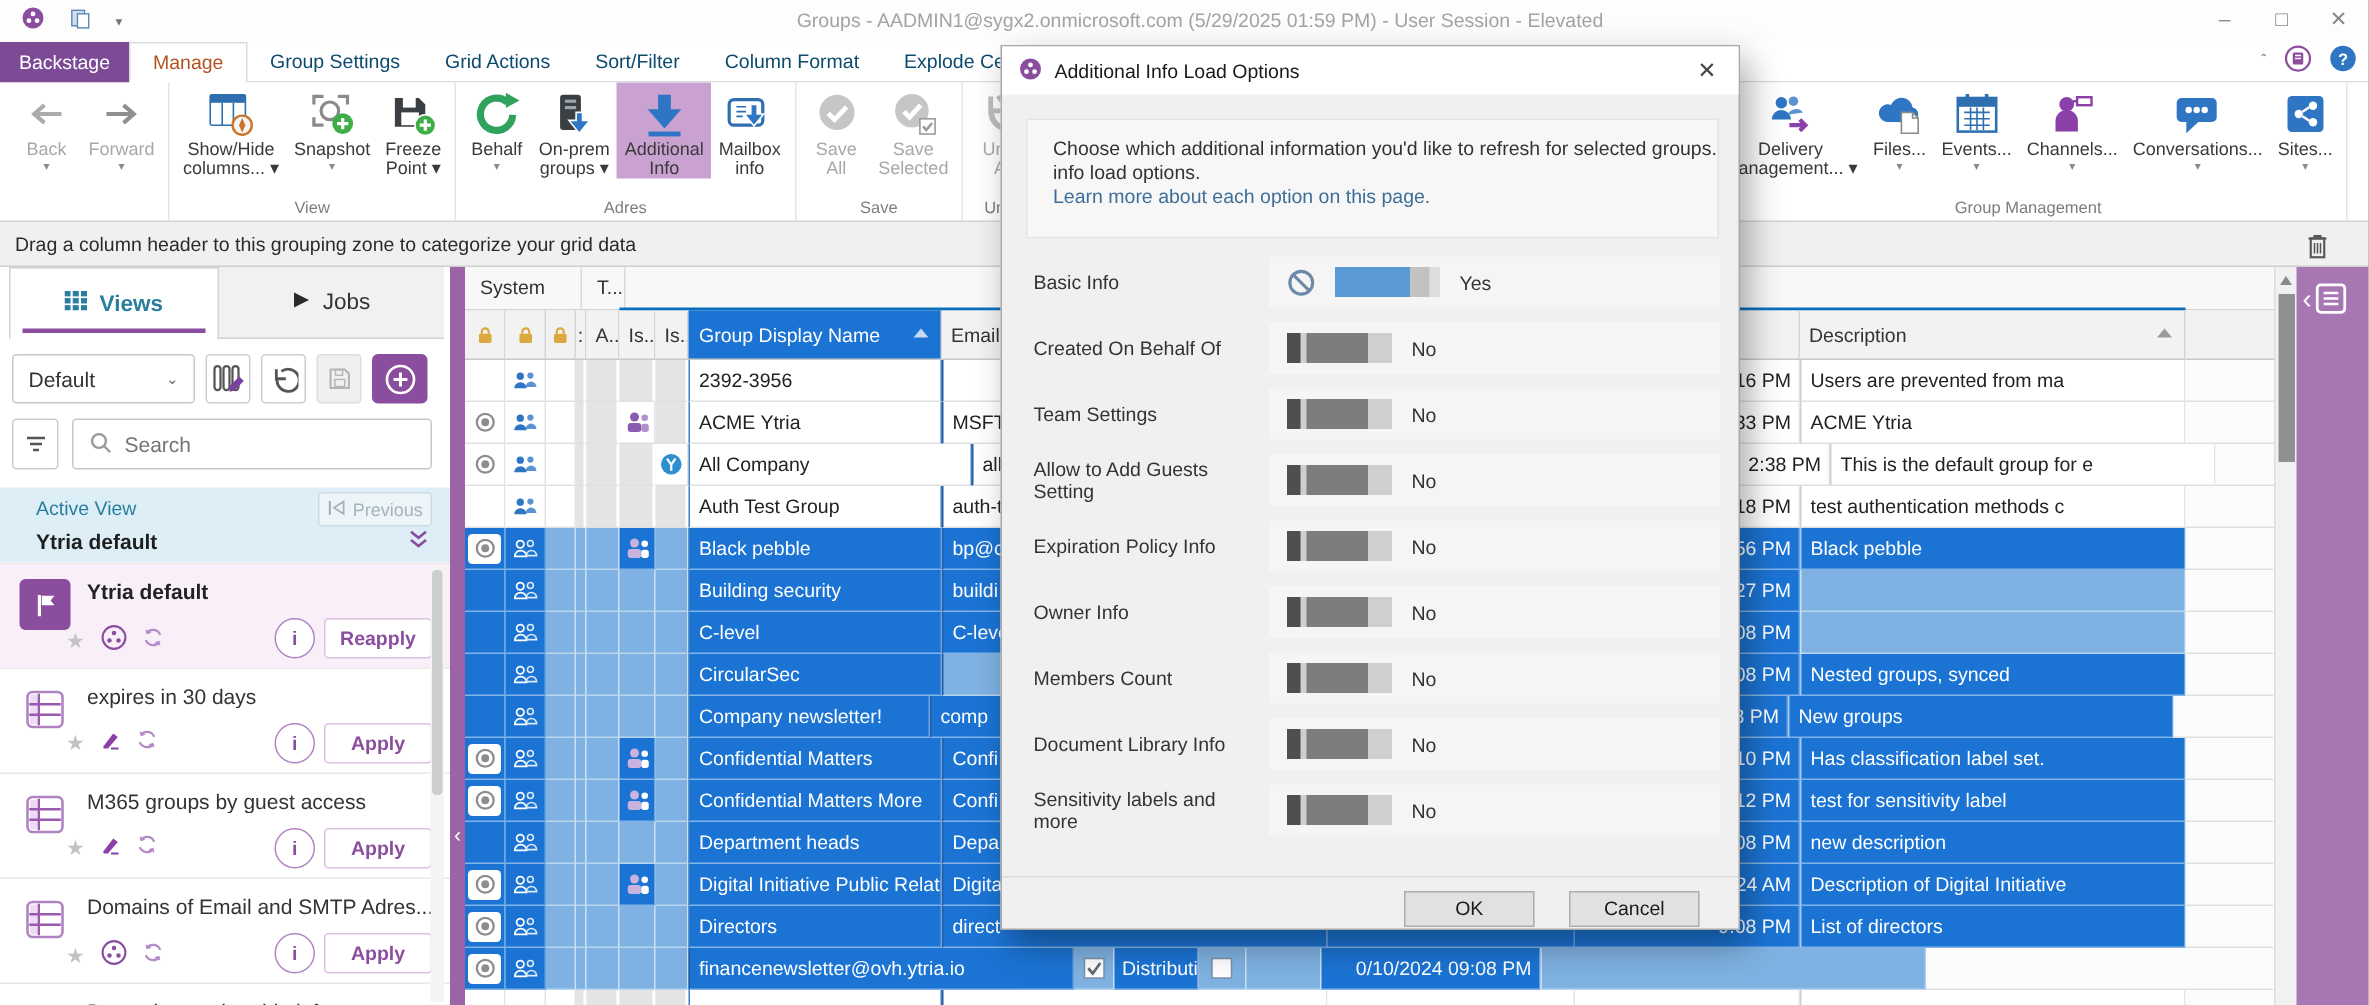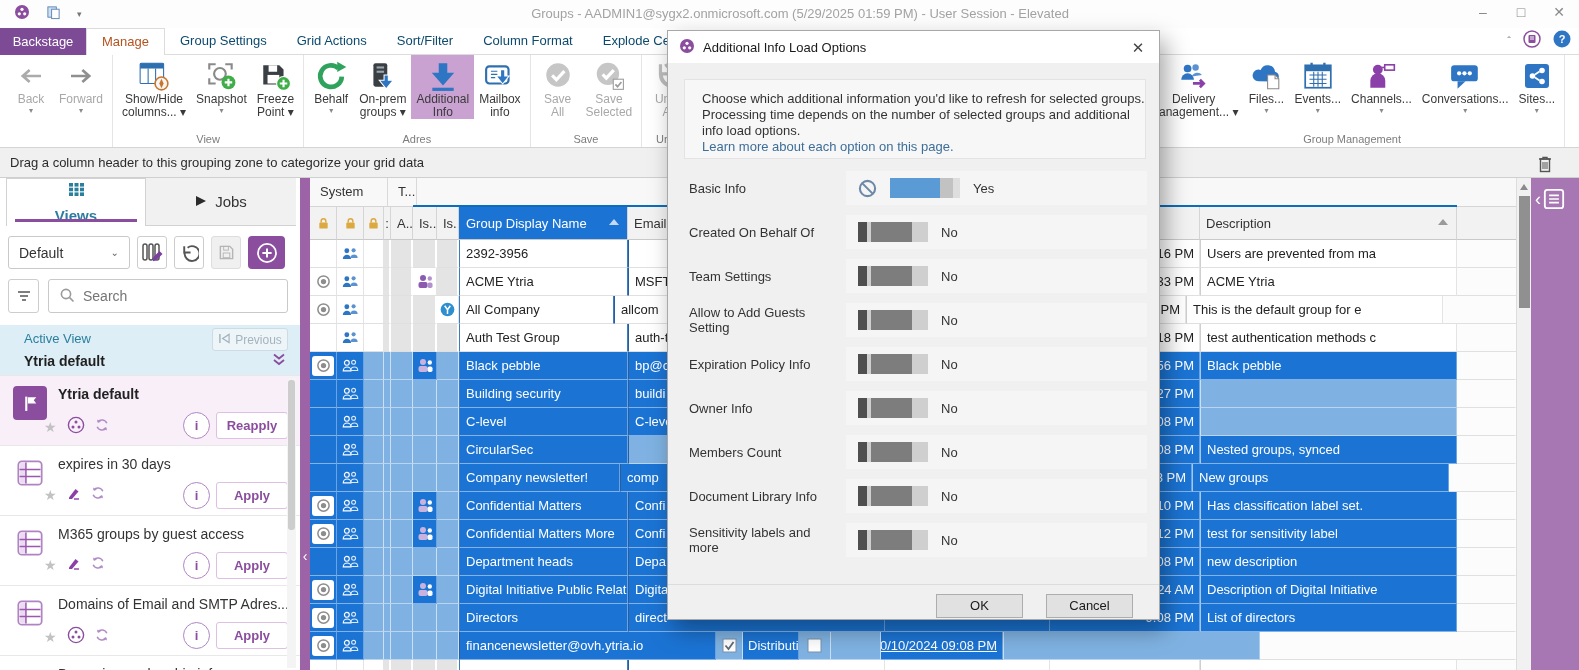--- a/index.html
+++ b/index.html
@@ -41,21 +41,21 @@
   .rbtn.highlight { background:#c9a2d2; }
   .rarrow { font-size:8px; color:#8a8a8a; line-height:9px; }
 
   
   #groupbar { left:0; top:148px; width:1579px; height:30px; background:#f0f0f0; border-bottom:1px solid #cfcfcf; line-height:29px; padding-left:10px; color:#2b2b2b; }
   #groupbar-icon { position:absolute; left:1537px; top:155px; }
 
   
   #sidebar { left:0; top:178px; width:300px; height:492px; background:#fff; overflow:hidden; }
   .sbtab { position:absolute; top:0; height:48px; display:flex; align-items:center; justify-content:center; gap:8px; font-size:15px; }
-  #tab-views { left:6px; width:140px; background:#fff; border:1px solid #d2d2d2; border-bottom:none; color:#2a7f9e; font-weight:bold;flex-direction:column; }
+  #tab-views { left:6px; width:140px; background:#fff; border:1px solid #d2d2d2; border-bottom:none; color:#2a7f9e; font-weight:bold; }
   #tab-views::after { content:""; position:absolute; left:8px; right:8px; bottom:4px; height:3px; background:#8b4d9e; }
   #tab-jobs { left:146px; width:150px; background:#f1f1f1; border-bottom:1px solid #d2d2d2; color:#333; }
   #sb-controls { position:absolute; left:8px; top:58px; display:flex; gap:7px; }
   .sbbtn { width:30px; height:33px; border:1px solid #cdcdcd; border-radius:3px; background:#fff; display:flex; align-items:center; justify-content:center; }
   .sbbtn.disabled { background:#f0f0f0; border-color:#ddd; }
   #default-dd { width:122px; height:33px; border:1px solid #c9c9c9; border-radius:3px; background:#fff; display:flex; align-items:center; justify-content:space-between; padding:0 10px; font-size:14px; color:#333; }
   #plus-btn { width:37px; height:33px; background:#8b4d9e; border-radius:4px; display:flex; align-items:center; justify-content:center; }
   #sb-search { position:absolute; left:8px; top:101px; display:flex; gap:9px; }
   #filter-btn { width:31px; height:34px; border:1px solid #cdcdcd; border-radius:3px; background:#fff; display:flex; align-items:center; justify-content:center; }
   #search-box { width:240px; height:34px; border:1px solid #c9c9c9; border-radius:3px; background:#fff; display:flex; align-items:center; padding:0 10px; gap:8px; }
@@ -793,21 +793,21 @@
           <div class="gc" style="width: 20px; flex: 0 0 auto;"></div>
           <div class="gc dim" style="width: 7px; flex: 0 0 auto;"></div>
           <div class="gc dim" style="width: 22px; flex: 0 0 auto;"></div>
           <div class="gc dim" style="width: 24px; flex: 0 0 auto;"></div>
           <div class="gc center" style="width: 22px; flex: 0 0 auto;">
             <svg viewBox="0 0 16 16" width="15" height="15">
               <circle cx="8" cy="8" r="7.3" fill="#2d8fd0"></circle>
               <path d="M5 4 l3 4.2 3 -4.2 M8 8.2 v4.5" stroke="#fff" stroke-width="1.6" fill="none"></path>
             </svg>
           </div>
-          <div class="gc namec tr" style="width: 155px; flex: 0 0 auto;">All Company</div>
+          <div class="gc namec tr" style="width: 189px; flex: 0 0 auto;">All Company</div>
           <div class="gc emailc tr" style="width: 257px; flex: 0 0 auto;">allcom</div>
           <div class="gc" style="width: 165px; flex: 0 0 auto;"></div>
           <div class="gc datec" style="width: 150px; flex: 0 0 auto;">2:38 PM</div>
           <div class="gc descc tr" style="width: 257px; flex: 0 0 auto;">This is the default group for e</div>
           <div class="gc fillc" style="width: 0px; flex: 1 1 0%;"></div>
         </div>
         <div class="grow">
           <div class="gc center" style="width: 27px; flex: 0 0 auto;"></div>
           <div class="gc center" style="width: 27px; flex: 0 0 auto;">
             <svg viewBox="0 0 20 14" width="18" height="13">
@@ -1141,21 +1141,21 @@
               <path d="M3.5 7.5 l3 3.5 5 -7" fill="none" stroke="#5e6b76" stroke-width="1.8"></path>
             </svg>
           </div>
           <div class="gc tr" style="width: 56px; flex: 0 0 auto; padding-left: 5px;">Distribution l</div>
           <div class="gc center dim" style="width: 32px; flex: 0 0 auto;">
             <svg viewBox="0 0 15 15" width="15" height="15">
               <rect x="1" y="1" width="13" height="13" fill="#fff" stroke="#7a92a8"></rect>
             </svg>
           </div>
           <div class="gc litecell dim" style="width: 50px; flex: 0 0 auto;"></div>
-          <div class="gc datec" style="width: 122px; flex: 0 0 auto; text-decoration: underline;">0/10/2024 09:08 PM</div>
+          <div class="gc datec" style="width: 146px; flex: 0 0 auto;">0/10/2024 09:08 PM</div>
           <div class="gc descc tr litecell" style="width: 257px; flex: 0 0 auto;"></div>
           <div class="gc fillc" style="width: 0px; flex: 1 1 0%;"></div>
         </div>
         <div class="grow">
           <div class="gc center" style="width: 27px; flex: 0 0 auto;"></div>
           <div class="gc center" style="width: 27px; flex: 0 0 auto;"></div>
           <div class="gc" style="width: 20px; flex: 0 0 auto;"></div>
           <div class="gc dim" style="width: 7px; flex: 0 0 auto;"></div>
           <div class="gc dim" style="width: 22px; flex: 0 0 auto;"></div>
           <div class="gc dim" style="width: 24px; flex: 0 0 auto;"></div>
@@ -1191,21 +1191,20 @@
             <circle cx="8" cy="8" r="7" fill="#8b4d9e"></circle>
             <circle cx="8" cy="5.3" r="1.6" fill="#fff"></circle>
             <circle cx="5.3" cy="9.8" r="1.6" fill="#fff"></circle>
             <circle cx="10.7" cy="9.8" r="1.6" fill="#fff"></circle>
           </svg></span>
       <span>Additional Info Load Options</span>
     </div>
     <div id="dlg-close">✕</div>
     <div id="dlg-intro">
       <div>Choose which additional information you'd like to refresh for selected groups.</div>
-      <div>Processing time depends on the number of selected groups and additional</div>
       <div>info load options.</div>
       <div id="dlg-link">Learn more about each option on this page.</div>
     </div>
     <div id="dlg-options">
         <div class="opt">
           <div class="opt-label">Basic Info</div>
           <div class="opt-band">
             <span class="prohibit">
               <svg viewBox="0 0 20 20" width="19" height="19">
                 <circle cx="10" cy="10" r="8" fill="none" stroke="#6d89a8" stroke-width="2.2"></circle>

